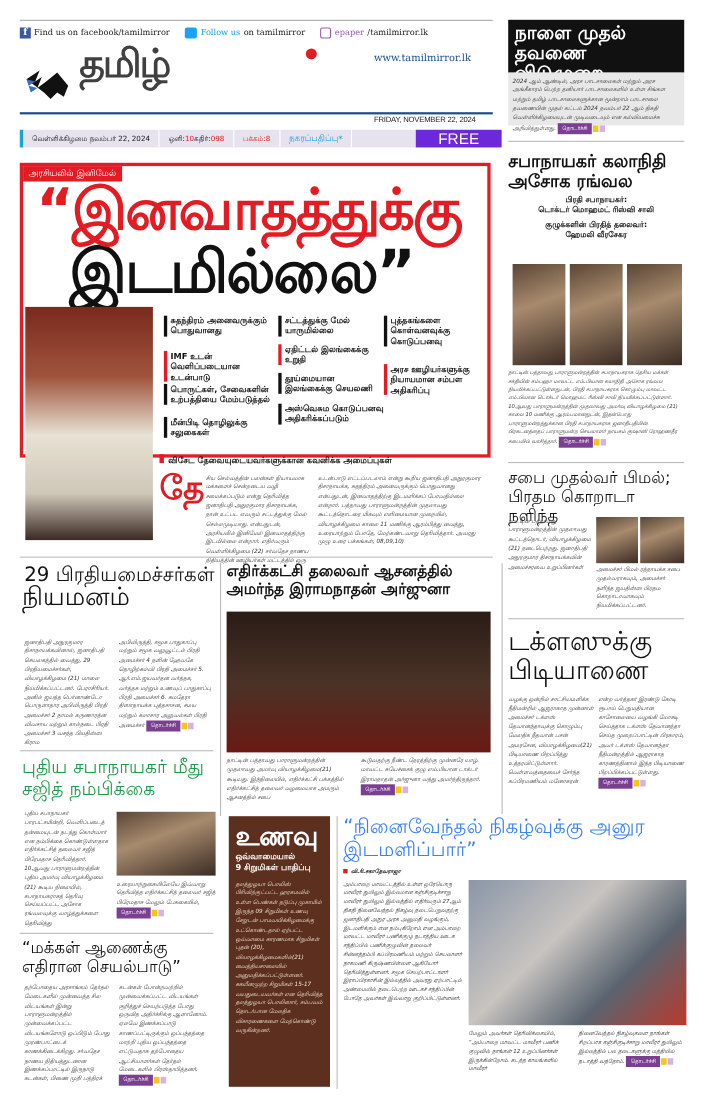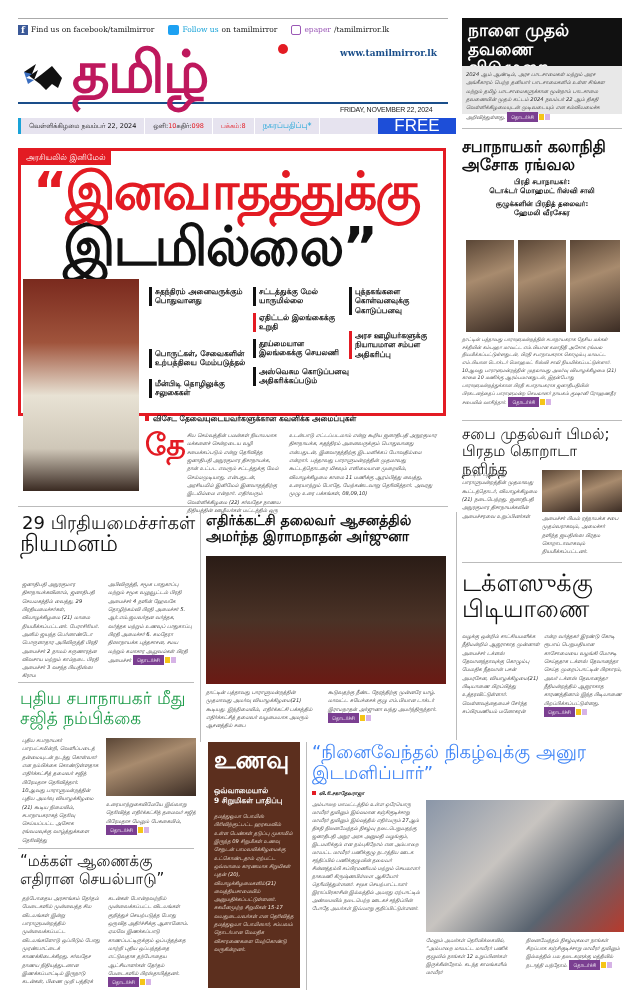--- a/index.html
+++ b/index.html
@@ -5,30 +5,30 @@
 *{box-sizing:border-box;margin:0;padding:0}
 body{width:640px;height:996px;background:#fff;font-family:"DejaVu Sans",sans-serif;position:relative;overflow:hidden;color:#111}
 .abs{position:absolute}
 .topbar{left:18px;top:18px;width:430px;height:22px;border-top:1px solid #aaa;display:flex;align-items:center;gap:14px;font-family:"DejaVu Serif",serif;font-size:7.5px;color:#222}
 .topbar .item{display:flex;align-items:center;gap:3px}
 .fb{width:10px;height:10px;background:#3b5998;color:#fff;font-size:9px;font-weight:bold;display:inline-flex;align-items:flex-end;justify-content:center;line-height:1}
 .tw{width:11px;height:10px;background:#1da1f2;border-radius:2px;display:inline-block}
 .ep{width:10px;height:10px;border:1.5px solid #9b59b6;display:inline-block;border-radius:2px}
 .masthead{left:18px;top:40px;width:430px;height:64px;border-bottom:2px solid #1a4e8a}
 .bird{left:4px;top:14px;width:46px;height:40px}
-.logo-tamil{left:54px;top:-2px;font-family:"DejaVu Sans",sans-serif;font-weight:bold;font-size:58px;color:#be185d;letter-spacing:-2px}
+.logo-tamil{left:54px;top:-2px;font-family:"DejaVu Sans",sans-serif;font-weight:bold;font-size:36px;color:#404040;letter-spacing:-2px}
 .logo-mirror{left:228px;top:-4px;font-family:"DejaVu Serif",serif;font-weight:bold;font-style:italic;font-size:60px;color:#1a4e8a;letter-spacing:-1px}
 .logo-dot{left:260px;top:4px;width:10px;height:10px;border-radius:50%;background:#e31b23}
-.www{left:322px;top:8px;font-family:"DejaVu Serif",serif;font-weight:bold;font-size:9px;color:#1a4e8a}
+.www{left:322px;top:8px;font-family:"DejaVu Serif",serif;font-weight:normal;font-size:9px;color:#1a4e8a}
 .dateline{left:340px;top:106px;font-family:"Liberation Sans",sans-serif;font-size:7px;color:#222;letter-spacing:-.2px}
 .infobar{left:18px;top:118px;width:438px;height:16px;background:#e6e3ef;display:flex;align-items:center;font-size:6.5px;border-left:3px solid #19a3d8}
 .infobar .seg{padding:0 8px;border-right:1px solid #fff;height:100%;display:flex;align-items:center}
 .infobar .red{color:#e31b23}
 .infobar .blue{color:#19a3d8;font-size:8px}
-.free{background:#1d4ed8;color:#fff;font-family:"Liberation Sans",sans-serif;font-size:17px;margin-left:auto;width:78px;height:100%;display:flex;align-items:center;justify-content:center}
+.free{background:#6d28d9;color:#fff;font-family:"Liberation Sans",sans-serif;font-size:14px;margin-left:auto;width:78px;height:100%;display:flex;align-items:center;justify-content:center}
 .lead{left:18px;top:148px;width:428px;height:268px;border:3px solid #e31b23}
 .kicker{left:0;top:0;background:#e31b23;color:#fff;font-size:8px;padding:2px 5px}
 .headline1{left:12px;top:10px;font-size:52px;font-weight:bold;color:#e31b23;letter-spacing:-2px}
 .headline2{left:42px;top:64px;font-size:54px;font-weight:bold;color:#111;letter-spacing:-2px}
 .lead-photo{left:2px;top:128px;width:116px;height:212px;background:linear-gradient(180deg,#7a2a1e 0%,#a0543c 30%,#e8e2d4 55%,#cfc7b8 80%,#3a2a22 100%)}
 .bullets{left:128px;top:136px;width:300px;height:170px}
 .bullet{position:absolute;font-size:7.5px;font-weight:bold;line-height:1.25;padding-left:6px}
 .bullet::before{content:"";position:absolute;left:0;top:0;width:3px;height:100%;background:var(--c,#111)}
 .subhead{left:124px;top:262px;font-size:7.5px;font-weight:bold}
 .subhead::before{content:"";display:inline-block;width:4px;height:8px;background:#e31b23;margin-right:4px}
@@ -92,20 +92,21 @@
 
 <div class="abs lead">
   <div class="abs kicker">அரசியலில் இனிமேல்</div>
   <div class="abs headline2">இடமில்லை”</div>
   <div class="abs headline1">“இனவாதத்துக்கு</div>
   <div class="abs lead-photo"></div>
   <div class="abs bullets">
     <div class="bullet" style="left:0;top:0;width:100px;--c:#111">சுதந்திரம் அனைவருக்கும் பொதுவானது</div>
     <div class="bullet" style="left:104px;top:0;width:90px;--c:#111">சட்டத்துக்கு மேல் யாருமில்லை</div>
     <div class="bullet" style="left:200px;top:0;width:90px;--c:#111">புத்தகங்களை கொள்வனவுக்கு கொடுப்பனவு</div>
+    <div class="bullet" style="left:0;top:32px;width:100px;--c:#e31b23">IMF உடன் வெளிப்படையான உடன்பாடு</div>
     <div class="bullet" style="left:104px;top:26px;width:90px;--c:#e31b23">ஏதிட்டல் இலங்கைக்கு உறுதி</div>
     <div class="bullet" style="left:0;top:62px;width:100px;--c:#111">பொருட்கள், சேவைகளின் உற்பத்தியை மேம்படுத்தல்</div>
     <div class="bullet" style="left:104px;top:52px;width:90px;--c:#111">தூய்மையான இலங்கைக்கு செயலணி</div>
     <div class="bullet" style="left:200px;top:44px;width:90px;--c:#e31b23">அரச ஊழியர்களுக்கு நியாயமான சம்பள அதிகரிப்பு</div>
     <div class="bullet" style="left:0;top:92px;width:100px;--c:#111">மீன்பிடி தொழிலுக்கு சலுகைகள்</div>
     <div class="bullet" style="left:104px;top:80px;width:96px;--c:#111">அஸ்வெசும கொடுப்பனவு அதிகரிக்கப்படும்</div>
   </div>
   <div class="abs subhead">விசேட தேவையுடையவர்களுக்கான கவனிக்க அமைப்புகள்</div>
   <div class="abs dropcap">தே</div>
   <div class="abs body" style="left:166px;top:280px;width:96px">சிய செல்வத்தின் பலன்கள் நியாயமாக மக்களைச் சென்றடைய வழி சமைக்கப்படும் என்று தெரிவித்த ஜனாதிபதி அநுரகுமார திசாநாயக்க, நான் உட்பட எவரும் சட்டத்துக்கு மேல் செல்லமுடியாது. என்பதுடன், அரசியலில் இனிமேல் இனவாதத்திற்கு இடமில்லை என்றார். எதிர்வரும் வெள்ளிக்கிழமை (22) சர்வதேச நாணய நிதியத்தின் ஊழியர்கள் மட்டத்தில் ஒரு</div>
@@ -187,21 +188,21 @@
 <div class="abs" style="left:20px;top:852px;width:180px;font-size:15px;line-height:1.2">“மக்கள் ஆணைக்கு எதிரான செயல்பாடு”</div>
 <div class="abs body" style="left:22px;top:894px;width:82px">தற்போதைய அரசாங்கம் தேர்தல் மேடைகளில் முன்வைத்த சில விடயங்கள் இன்று பாராளுமன்றத்தில் முன்வைக்கப்பட்ட விடயங்களோடு ஒப்பிடும் போது முரண்பாட்டைக் காணக்கிடைக்கிறது. சர்வதேச நாணய நிதியத்துடனான இணக்கப்பாட்டில் இருநாடு கடன்கள், பிணை முறி பத்திரக்</div>
 <div class="abs body" style="left:108px;top:894px;width:88px"><span>கடன்கள் போன்றவற்றில் முன்வைக்கப்பட்ட விடயங்கள் குறித்துச் செயற்படுத்த போது ஒருவித அதிர்ச்சிக்கு ஆளானோம். ஏலவே இணக்கப்பாடு காணப்பட்டிருக்கும் ஒப்பந்தத்தை மாற்றி புதிய ஒப்பந்தத்தை எட்டுவதாக தற்போதைய ஆட்சியாளர்கள் தேர்தல் மேடைகளில் பிரஸ்தாபித்தனர்.</span> <span class="tagwrap">
       <span class="tag">தொடர்ச்சி</span>
       <span class="a"></span>
       <span class="b"></span>
     </span></div>
 
 <div class="abs" style="left:208px;top:742px;width:92px;height:246px;background:#5c2f1e;color:#fff;padding:6px">
   <div style="font-size:24px;font-weight:bold;line-height:1">உணவு</div>
-  <div style="font-size:7.5px;font-weight:bold;margin-top:14px">ஒவ்வாமையால்</div>
+  <div style="font-size:7.5px;font-weight:bold;margin-top:2px">ஒவ்வாமையால்</div>
   <div style="font-size:7.5px;font-weight:bold">9 சிறுமிகள் பாதிப்பு</div>
   <div class="body" style="color:#f0e4d8;margin-top:6px">தலத்துஓயா பொலிஸ் பிரிவிற்குட்பட்ட ஹரகமவில் உள்ள பெண்கள் தடுப்பு முகாமில் இருந்த 09 சிறுமிகள் உணவு சேறுடன் பாமவயிக்கிழமைக்கு உட்கொண்டதால் ஏற்பட்ட ஒவ்வாமை காரணமாக சிறுமிகள் புதன் (20), வியாழக்கிழமைகளில்(21) வைத்தியசாலையில் அனுமதிக்கப்பட்டுள்ளனர். சுகயீனமுற்ற சிறுமிகள் 15-17 வயதுடையவர்கள் என தெரிவித்த தலத்துஓயா பொலிஸார், சம்பவம் தொடர்பான மேலதிக விசாரணைகளை மேற்கொண்டு வருகின்றனர்.</div>
 </div>
 
 <div class="abs divider" style="left:306px;top:742px;width:1px;height:248px"></div>
 <div class="abs" style="left:312px;top:742px;width:320px;font-size:18px;color:#3b82f6;line-height:1.15">“நினைவேந்தல் நிகழ்வுக்கு அனுர இடமளிப்பார்”</div>
 <div class="abs" style="left:312px;top:790px;font-size:5px;font-weight:bold;font-style:italic"><span style="display:inline-block;width:4px;height:4px;background:#e31b23;margin-right:3px"></span><span>வி.ரி.சகாதேவராஜா</span></div>
 <div class="abs body" style="left:312px;top:800px;width:108px;font-size:5px">அம்பாறை மாவட்டத்தில் உள்ள ஒரேயொரு மாவீரர் துயிலும் இல்லமான கஞ்சிகுடிச்சாறு மாவீரர் துயிலும் இல்லத்தில் எதிர்வரும் 27ஆம் திகதி நினைவேந்தல் நிகழ்வு நடைபெறுவதற்கு ஜனாதிபதி அநுர அரசு அனுமதி வழங்கும், இடமளிக்கும் என நம்புகிறோம் என அம்பாறை மாவட்ட மாவீரர் பணிக்குழு நடாத்திய ஊடக சந்திப்பில் பணிக்குழுவின் தலைவர் சின்னத்தம்பி சுப்பிரமணியம் மற்றும் செயலாளர் நாகமணி கிருஷ்ணபிள்ளை ஆகியோர் தெரிவித்துள்ளனர். சமூக செயற்பாட்டாளர் இராப்பிரகாசின் இல்லத்தில் அவரது ஏற்பாட்டில் அண்மையில் நடைபெற்ற ஊடகச் சந்திப்பின் போதே அவர்கள் இவ்வாறு குறிப்பிட்டுள்ளனர்.</div>
 <div class="abs" style="left:426px;top:800px;width:198px;height:132px;background:linear-gradient(135deg,#8a96a8 0%,#c8c4c0 40%,#5a6470 70%,#b83a2c 100%)"></div>
 <div class="abs body" style="left:426px;top:936px;width:94px;font-size:5px">மேலும் அவர்கள் தெரிவிக்கையில், “அம்பாறை மாவட்ட மாவீரர் பணிக் குழுவில் நாங்கள் 12 உறுப்பினர்கள் இருக்கின்றோம். கடந்த காலங்களில் மாவீரர்</div>

